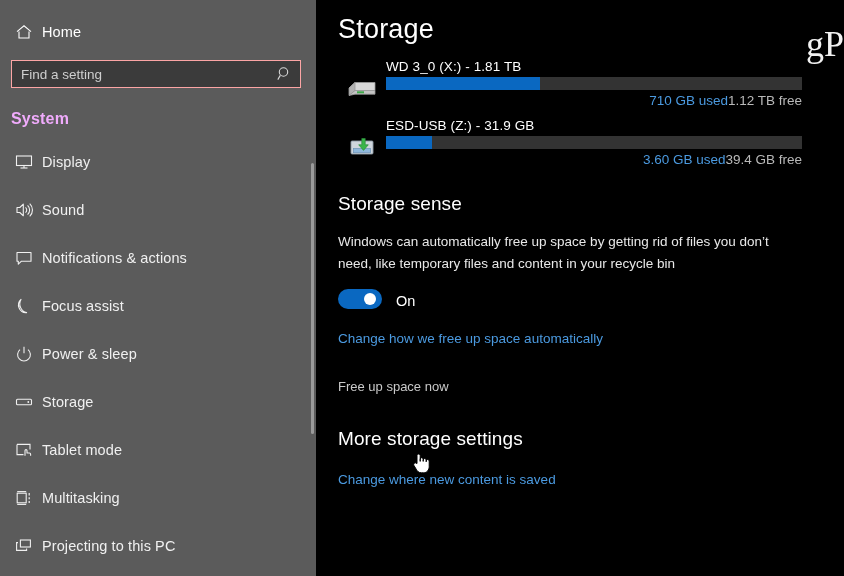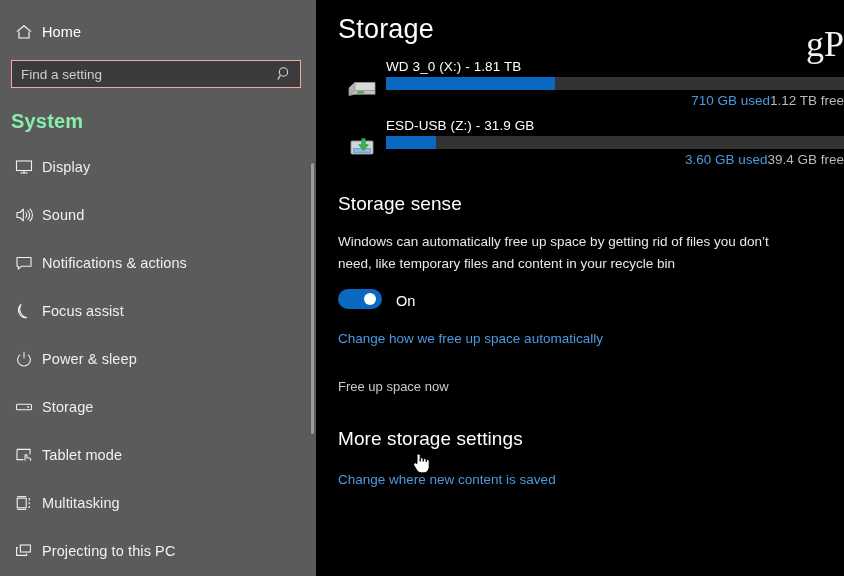--- a/index.html
+++ b/index.html
@@ -49,23 +49,23 @@
     font-family:"Liberation Sans", sans-serif;
     font-size:13.5px;
     padding:0 24px 0 9px;
     height:100%;
   }
   .search-wrap input::placeholder { color:#cfcfcf; opacity:1; }
   .search-ic { position:absolute; right:8px; top:5px; }
 
   .section-head {
     margin:22px 0 0 11px;
-    font-size:20px;
+    font-size:16px;
     font-weight:bold;
-    color:#86efac;
+    color:#f0abfc;
     letter-spacing:.2px;
   }
 
   .nav { margin-top:20px; }
   .nav-item {
     display:flex; align-items:center;
     height:28px;
     margin-bottom:20px;
     padding-left:11px;
     cursor:default;
@@ -115,21 +115,21 @@
   .drives { margin-top:14px; }
   .drive {
     display:flex; align-items:flex-start;
     margin-bottom:10px;
   }
   .drive-ic {
     width:48px; flex:0 0 48px;
     display:flex; align-items:center; justify-content:center;
     padding-top:16px;
   }
-  .drive-body { flex:1; }
+  .drive-body { flex:1; padding-right:42px; }
   .drive-name {
     font-size:13.5px; color:#ffffff; margin-bottom:3px; letter-spacing:.1px;
   }
   .bar {
     position:relative;
     height:13px;
     background:#333333;
     width:100%;
   }
   .bar-fill {

